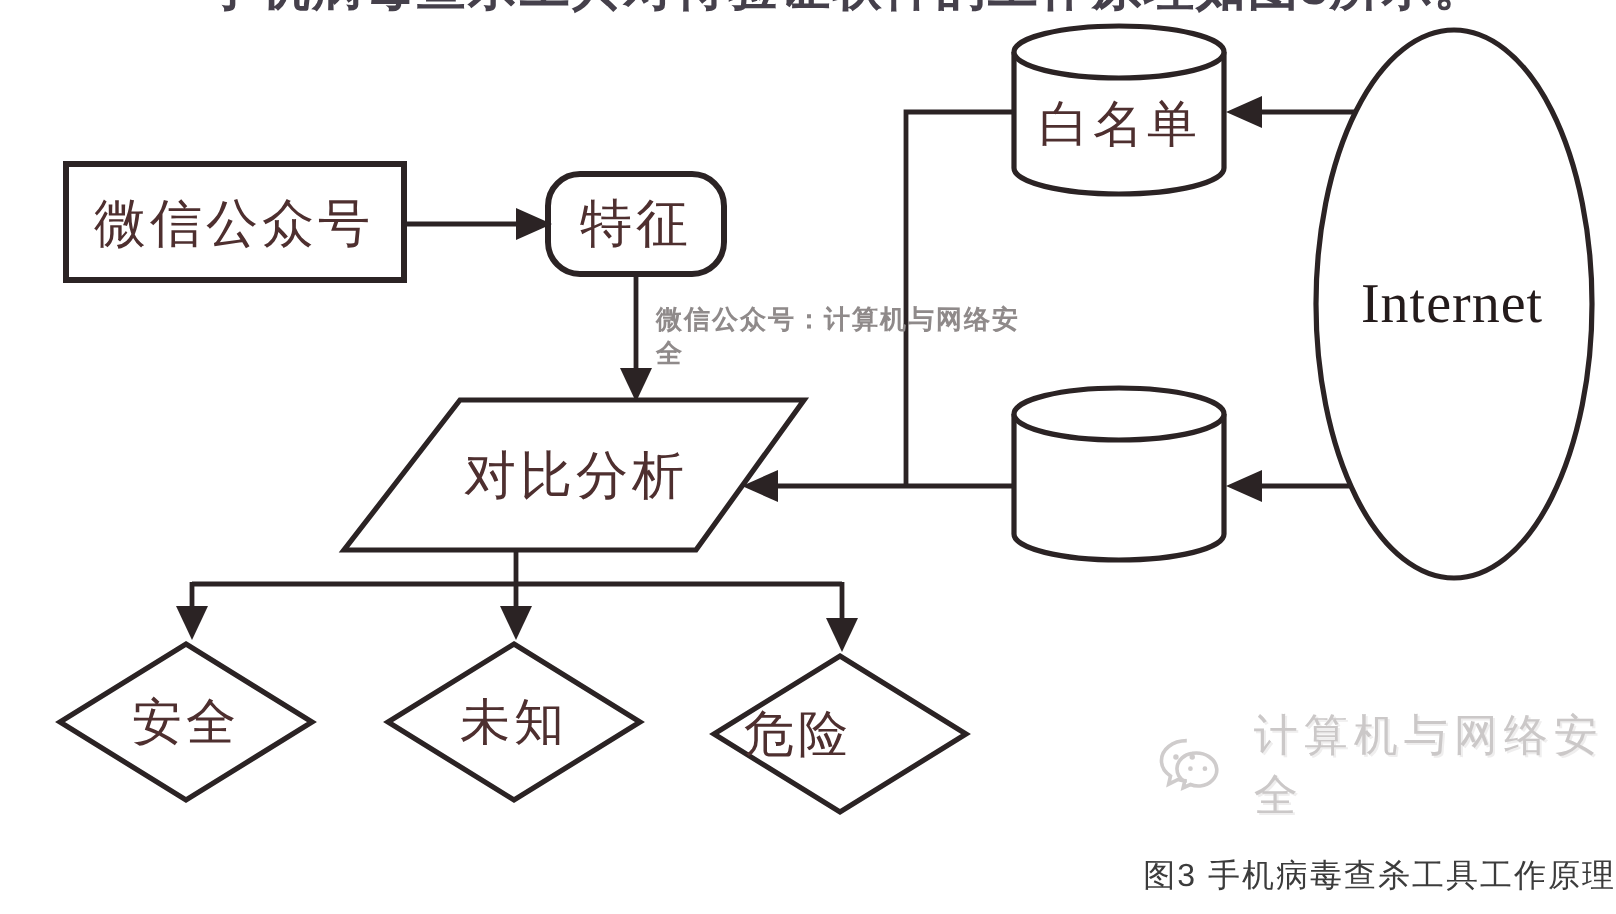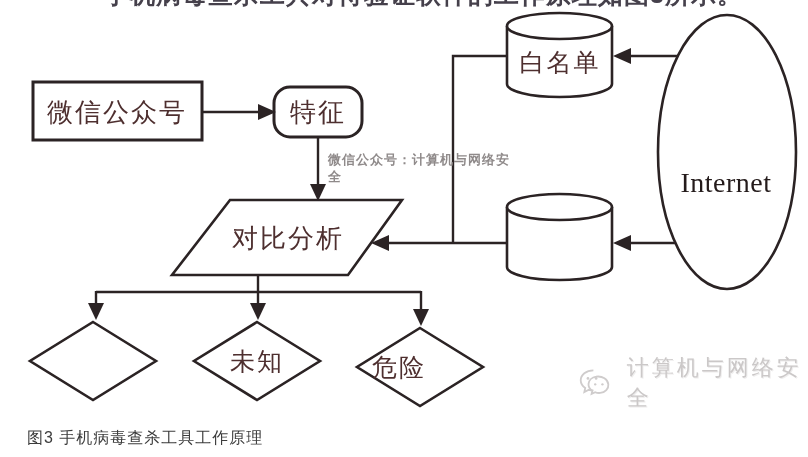--- a/index.html
+++ b/index.html
@@ -40,21 +40,20 @@
     font-size: 26px;
     letter-spacing: 2px;
     z-index: 3;
   }
   .node-label.small { font-size: 25px; letter-spacing: 2px; }
   .node-label.internet {
     color: #241b1b;
     font-size: 28px;
     letter-spacing: 0.5px;
     font-family: "Liberation Serif", "DejaVu Serif", serif;
-    margin-top: 30px;
   }
   
   .wm-center {
     position: absolute;
     left: 328px; top: 151px;
     width: 185px;
     text-align: left;
     color: #8f8a8a;
     z-index: 2;
   }
@@ -86,21 +85,21 @@
     font-size: 22px;
     letter-spacing: 3px;
     font-weight: 400;
     font-family: Liberation Serif, serif;
     text-shadow: 1px 1px 0 #efeeee;
   }
   
   .caption {
     position: absolute;
     left: 0; right: 0; top: 428px;
-    text-align: left;
+    text-align: right;
     font-size: 16px;
     color: #3c3c3c;
     font-family: "Liberation Sans", sans-serif;
     letter-spacing: 1px;
     z-index: 3;
     padding-left: 27px;
   }
 </style>
 </head>
 <body>
@@ -153,20 +152,21 @@
         <polygon points="421,326 413,309 429,309"></polygon>
       </g>
     </g>
   </svg>
 
   <div class="node-label" style="left:117px; top:112px;">微信公众号</div>
   <div class="node-label" style="left:318px; top:112px;">特征</div>
   <div class="node-label" style="left:288px; top:238px;">对比分析</div>
   <div class="node-label small" style="left:560px; top:62px;">白名单</div>
   <div class="node-label internet" style="left:726px; top:153px;">Internet</div>
+  <div class="node-label small" style="left:93px; top:361px;">安全</div>
   <div class="node-label small" style="left:257px; top:361px;">未知</div>
   <div class="node-label small" style="left:399px; top:367px;">危险</div>
 
   <div class="wm-center">
     <div class="l1">微信公众号：计算机与网络安全</div>
   </div>
 
   <div class="wm-br">
     <svg width="44" height="34" viewBox="0 0 44 34">
       <g stroke="#cfcccc" stroke-width="2" fill="none">

